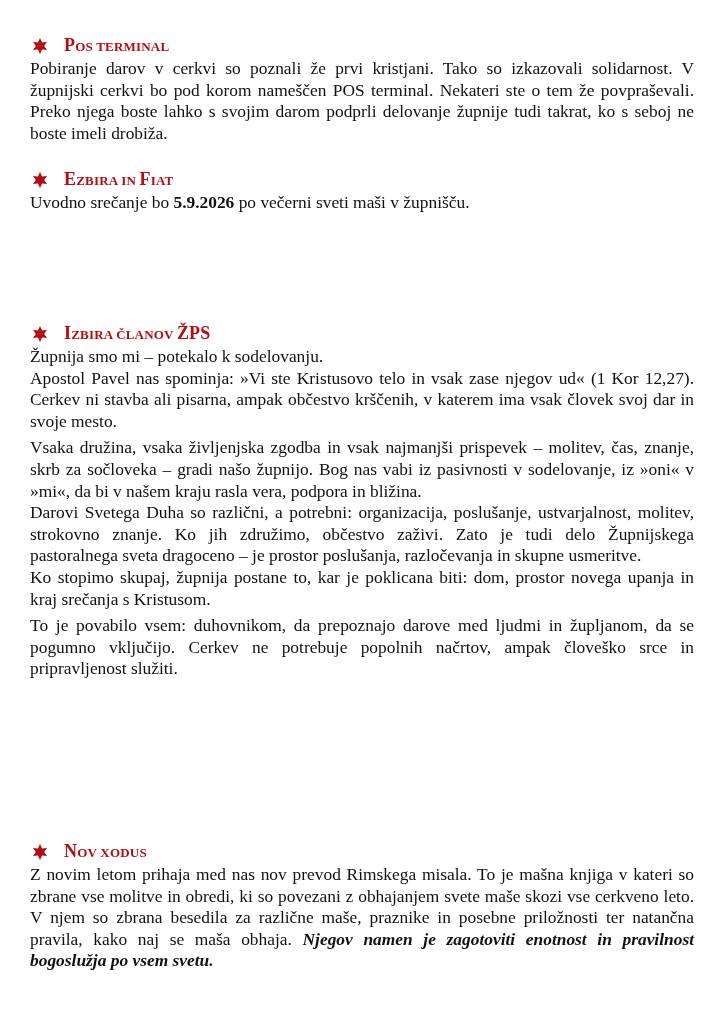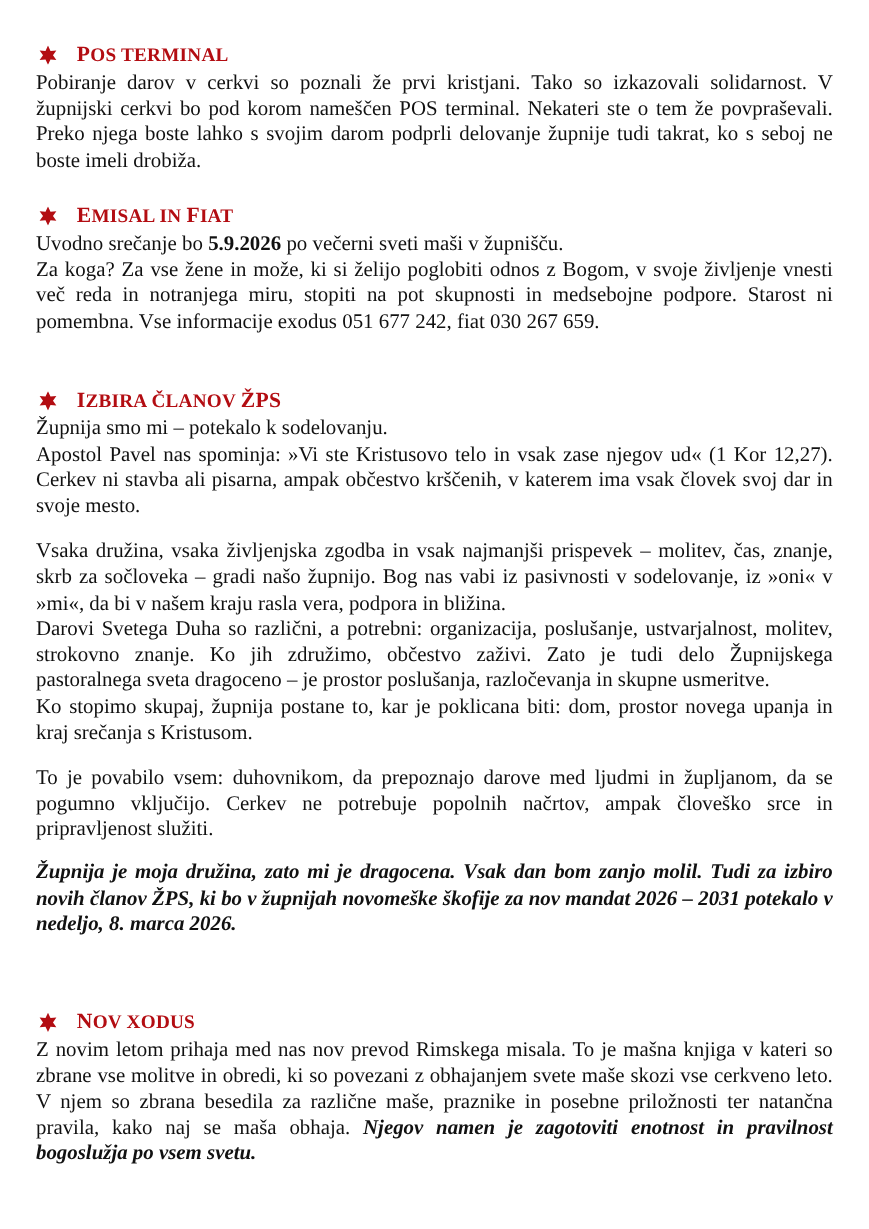--- a/index.html
+++ b/index.html
@@ -10,24 +10,24 @@
   }
   .section { position: absolute; left: 30px; width: 664px; }
   .heading {
     display: flex; align-items: center; height: 24px;
     color: #b30d12; font-weight: bold; font-family: "Liberation Serif", serif;
   }
   .star { width: 16px; height: 16px; margin-left: 2px; margin-right: 16px; display: inline-block; }
   .star svg { width: 16px; height: 16px; display: block; }
   .htext { font-size: 18px; letter-spacing: 0.2px; }
   .htext .cap { font-size: 18px; }
-  .htext .sc { font-size: 16px; }
+  .htext .sc { font-size: 13px; }
   p { margin: 0; text-align: justify; }
   p.last { text-align-last: left; }
-  .gap { margin-top: 16px; }
+  .gap { margin-top: 5px; }
   .bi { font-weight: bold; font-style: italic; }
   .b { font-weight: bold; }
 </style>
 </head>
 <body>
 
 <div class="page">
 
   <div class="section" style="top:34px;">
     <div class="heading">
@@ -41,42 +41,40 @@
     <p class="last">Pobiranje darov v cerkvi so poznali že prvi kristjani. Tako so izkazovali solidarnost. V župnijski cerkvi bo pod korom nameščen POS terminal. Nekateri ste o tem že povpraševali. Preko njega boste lahko s svojim darom podprli delovanje župnije tudi takrat, ko s seboj ne boste imeli drobiža.</p>
   </div>
 
   <div class="section" style="top:168px;">
     <div class="heading">
       <span class="star">
         <svg viewBox="0 0 20 20">
             <polygon fill="#b30d12" points="10,0 12.6,5.5 18.7,5 15.2,10 18.7,15 12.6,14.5 10,20 7.4,14.5 1.3,15 4.8,10 1.3,5 7.4,5.5"></polygon>
           </svg>
       </span>
-      <span class="htext"><span class="cap">E</span><span class="sc">MISAL IN </span><span class="cap">F</span><span class="sc">IAT</span></span>
+      <span class="htext"><span class="cap">E</span><span class="sc">ZBIRA IN </span><span class="cap">F</span><span class="sc">IAT</span></span>
     </div>
     <p class="last"><span>Uvodno srečanje bo </span><span class="b">5.9.2026</span><span> po večerni sveti maši v župnišču.</span></p>
-    <p class="last">Za koga? Za vse žene in može, ki si želijo poglobiti odnos z Bogom, v svoje življenje vnesti več reda in notranjega miru, stopiti na pot skupnosti in medsebojne podpore. Starost ni  pomembna. Vse informacije exodus 051 677 242, fiat  030 267 659.</p>
   </div>
 
   <div class="section" style="top:322px;">
     <div class="heading">
       <span class="star">
         <svg viewBox="0 0 20 20">
             <polygon fill="#b30d12" points="10,0 12.6,5.5 18.7,5 15.2,10 18.7,15 12.6,14.5 10,20 7.4,14.5 1.3,15 4.8,10 1.3,5 7.4,5.5"></polygon>
           </svg>
       </span>
       <span class="htext"><span class="cap">I</span><span class="sc">ZBIRA ČLANOV </span><span class="cap">ŽPS</span></span>
     </div>
     <p class="last">Župnija smo mi – potekalo k sodelovanju.</p>
     <p class="last">Apostol Pavel nas spominja: »Vi ste Kristusovo telo in vsak zase njegov ud« (1 Kor 12,27). Cerkev ni stavba ali pisarna, ampak občestvo krščenih, v katerem ima vsak človek svoj dar in svoje mesto.</p>
     <p class="last gap">Vsaka družina, vsaka življenjska zgodba in vsak najmanjši prispevek – molitev, čas, znanje, skrb za sočloveka – gradi našo župnijo. Bog nas vabi iz pasivnosti v sodelovanje, iz »oni« v »mi«, da bi v našem kraju rasla vera, podpora in bližina.</p>
     <p class="last">Darovi Svetega Duha so različni, a potrebni: organizacija, poslušanje, ustvarjalnost, molitev, strokovno znanje. Ko jih združimo, občestvo zaživi. Zato je tudi delo Župnijskega pastoralnega sveta dragoceno – je prostor poslušanja, razločevanja in skupne usmeritve.</p>
     <p class="last">Ko stopimo skupaj, župnija postane to, kar je poklicana biti: dom, prostor novega upanja in kraj srečanja s Kristusom.</p>
     <p class="last gap">To je povabilo vsem: duhovnikom, da prepoznajo darove med ljudmi in župljanom, da se pogumno vključijo. Cerkev ne potrebuje popolnih načrtov, ampak človeško srce in pripravljenost služiti.</p>
-    <p class="last bi gap" style="margin-top:14px;">Župnija je moja družina, zato mi je dragocena. Vsak dan bom zanjo molil. Tudi za izbiro novih članov ŽPS, ki bo v župnijah novomeške škofije  za nov mandat 2026 – 2031 potekalo v nedeljo,  8. marca 2026.</p>
   </div>
 
   <div class="section" style="top:840px;">
     <div class="heading">
       <span class="star">
         <svg viewBox="0 0 20 20">
             <polygon fill="#b30d12" points="10,0 12.6,5.5 18.7,5 15.2,10 18.7,15 12.6,14.5 10,20 7.4,14.5 1.3,15 4.8,10 1.3,5 7.4,5.5"></polygon>
           </svg>
       </span>
       <span class="htext"><span class="cap">N</span><span class="sc">OV XODUS</span></span>

